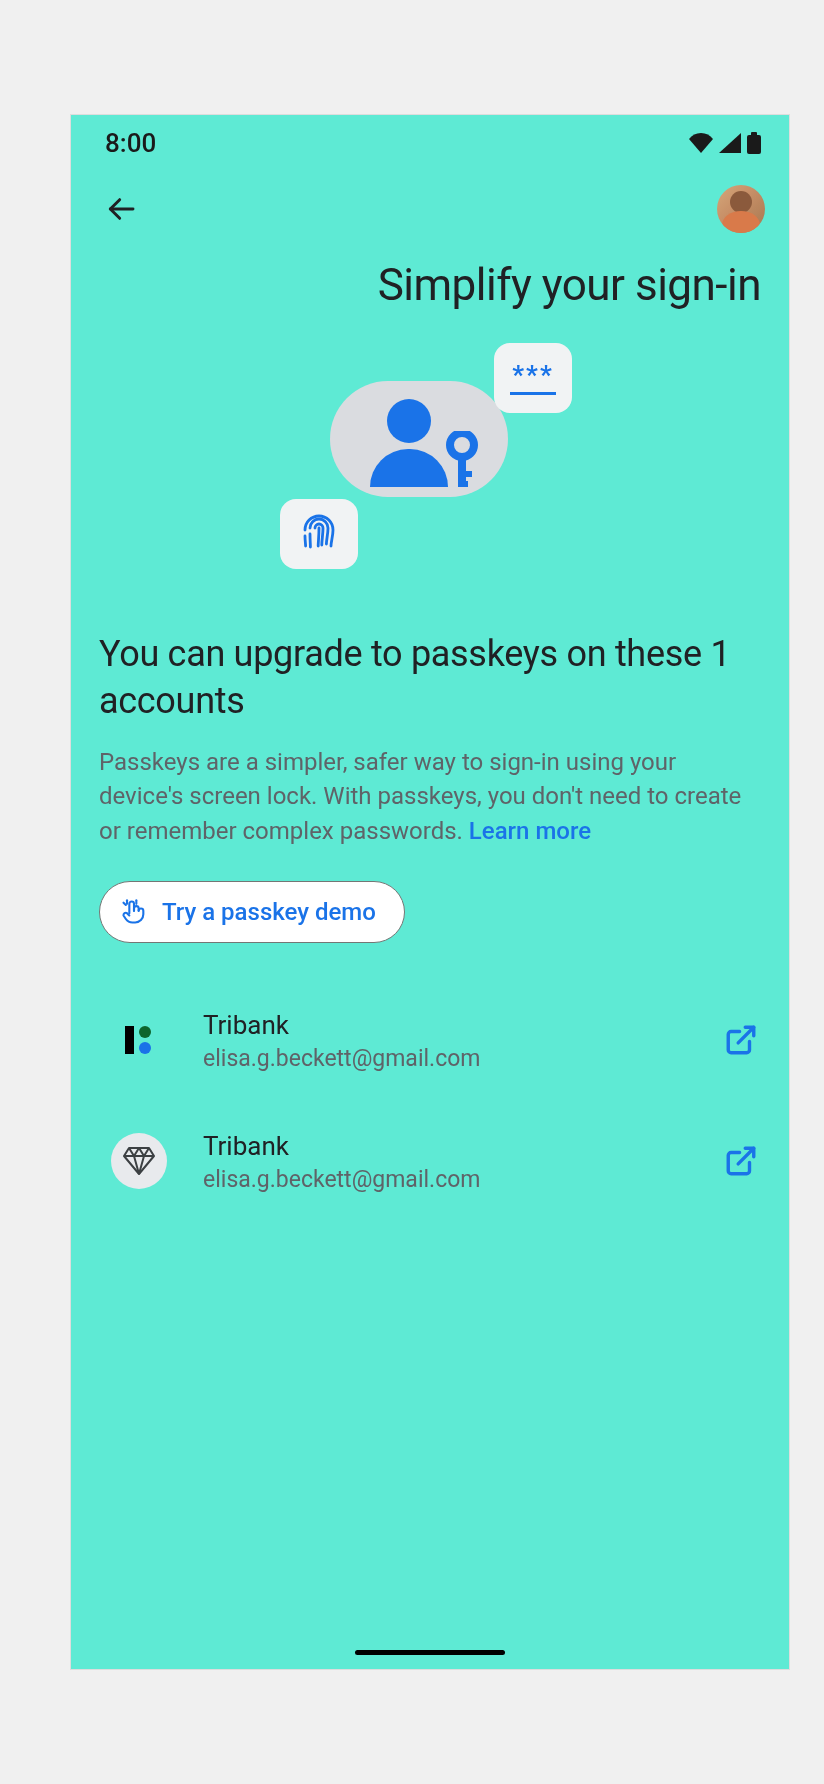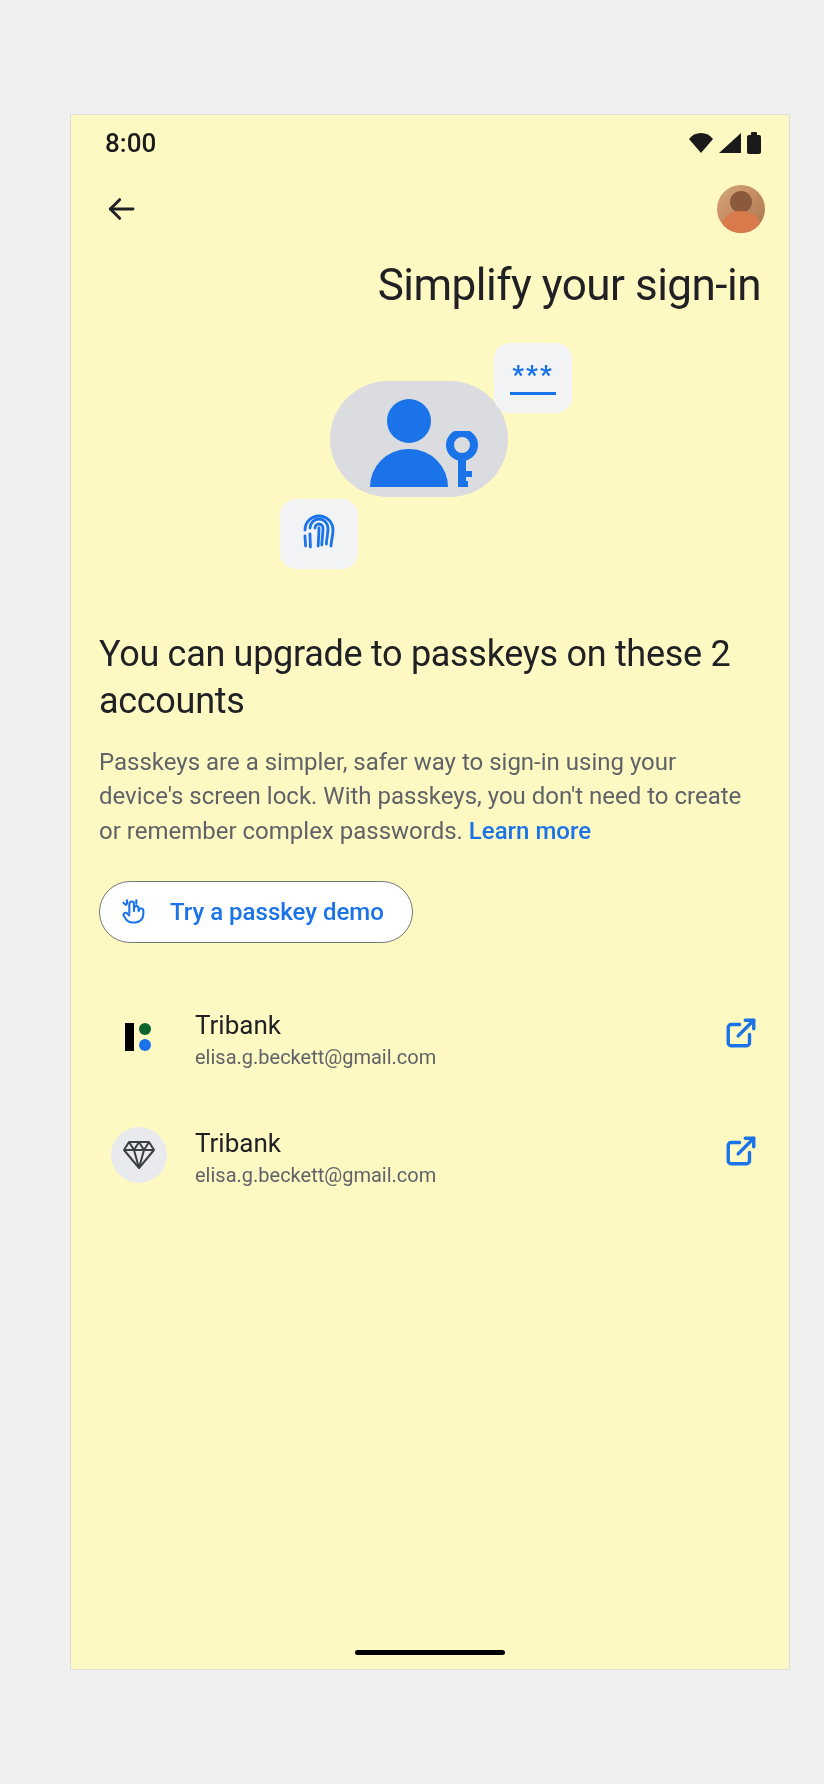--- a/index.html
+++ b/index.html
@@ -8,21 +8,21 @@
     background: #f0f0f0;
     width: 824px;
     height: 1784px;
     display: flex;
     align-items: center;
     justify-content: center;
   }
   .phone-frame {
     width: 720px;
     height: 1556px;
-    background: #fef9c3;
+    background: #5eead4;
     border: 1px solid #ddd;
     position: relative;
     overflow: hidden;
     margin-left: 36px;
   }
   .status-bar {
     height: 56px;
     display: flex;
     align-items: center;
     justify-content: space-between;
@@ -186,34 +186,35 @@
     color: #1a73e8;
     font-weight: 500;
   }
   .demo-btn {
     margin: 32px 0 0 28px;
     border: 1px solid #747775;
     border-radius: 34px;
     padding: 16px 28px 16px 20px;
     display: inline-flex;
     align-items: center;
-    gap: 22px;
+    gap: 14px;
     background: #fff;
   }
   .demo-btn-label {
     color: #1a73e8;
     font-size: 24px;
     font-weight: 500;
   }
   .account-list {
     padding: 48px 14px 0 40px;
   }
   .account-row {
     display: flex;
-    gap: 28px;
+    align-items: center;
+    gap: 36px;
     padding: 18px 0;
     margin-bottom: 22px;
   }
   .account-icon {
     width: 56px;
     height: 56px;
     display: flex;
     align-items: center;
     justify-content: center;
     flex-shrink: 0;
@@ -224,21 +225,21 @@
   }
   .account-text {
     flex: 1;
   }
   .account-name {
     font-size: 26px;
     color: #202124;
     line-height: 1.3;
   }
   .account-email {
-    font-size: 20px;
+    font-size: 23px;
     color: #5f6368;
     margin-top: 2px;
   }
   .open-icon {
     width: 48px;
     height: 48px;
     display: flex;
     align-items: center;
     justify-content: center;
     flex-shrink: 0;
@@ -316,21 +317,21 @@
         <path d="M7.5 9a4.5 4.5 0 0 1 9 0c0 3-.8 6-.8 8"></path>
         <path d="M10 9a2 2 0 0 1 4 0c0 3-.6 6-.6 8.5"></path>
         <path d="M12 9c0 4-.4 7-.4 9"></path>
         <path d="M5 13c0 2 .3 4 .3 5"></path>
         <path d="M7.5 12c0 3 .2 5 .2 6.5"></path>
       </svg>
     </div>
   </div>
 
   
-  <h2 class="section-heading">You can upgrade to passkeys on these 2 accounts</h2>
+  <h2 class="section-heading">You can upgrade to passkeys on these 1 accounts</h2>
 
   
   <p class="section-body">
     <span>Passkeys are a simpler, safer way to sign-in using your device's screen lock. With passkeys, you don't need to create or remember complex passwords. </span><a class="link">Learn more</a>
   </p>
 
   
   <div class="demo-btn">
     <svg width="28" height="28" viewBox="0 0 24 24" fill="none" stroke="#1a73e8" stroke-width="1.8" stroke-linecap="round" stroke-linejoin="round">
       <path d="M8 13V5a2 2 0 0 1 4 0v6"></path>

